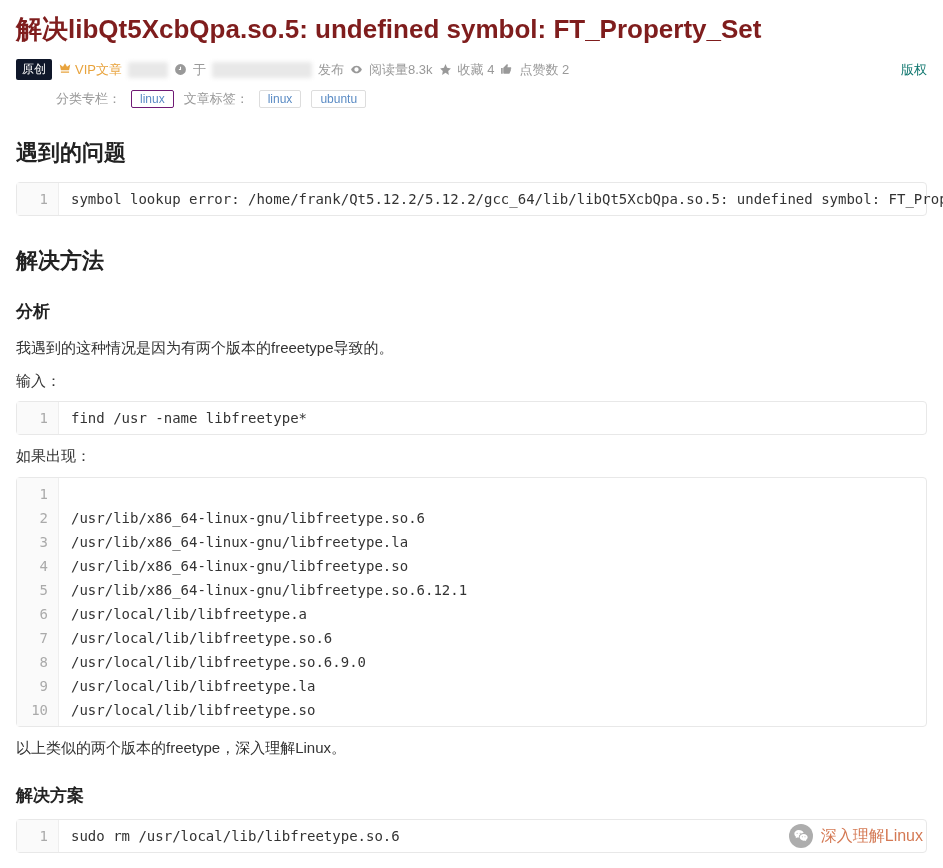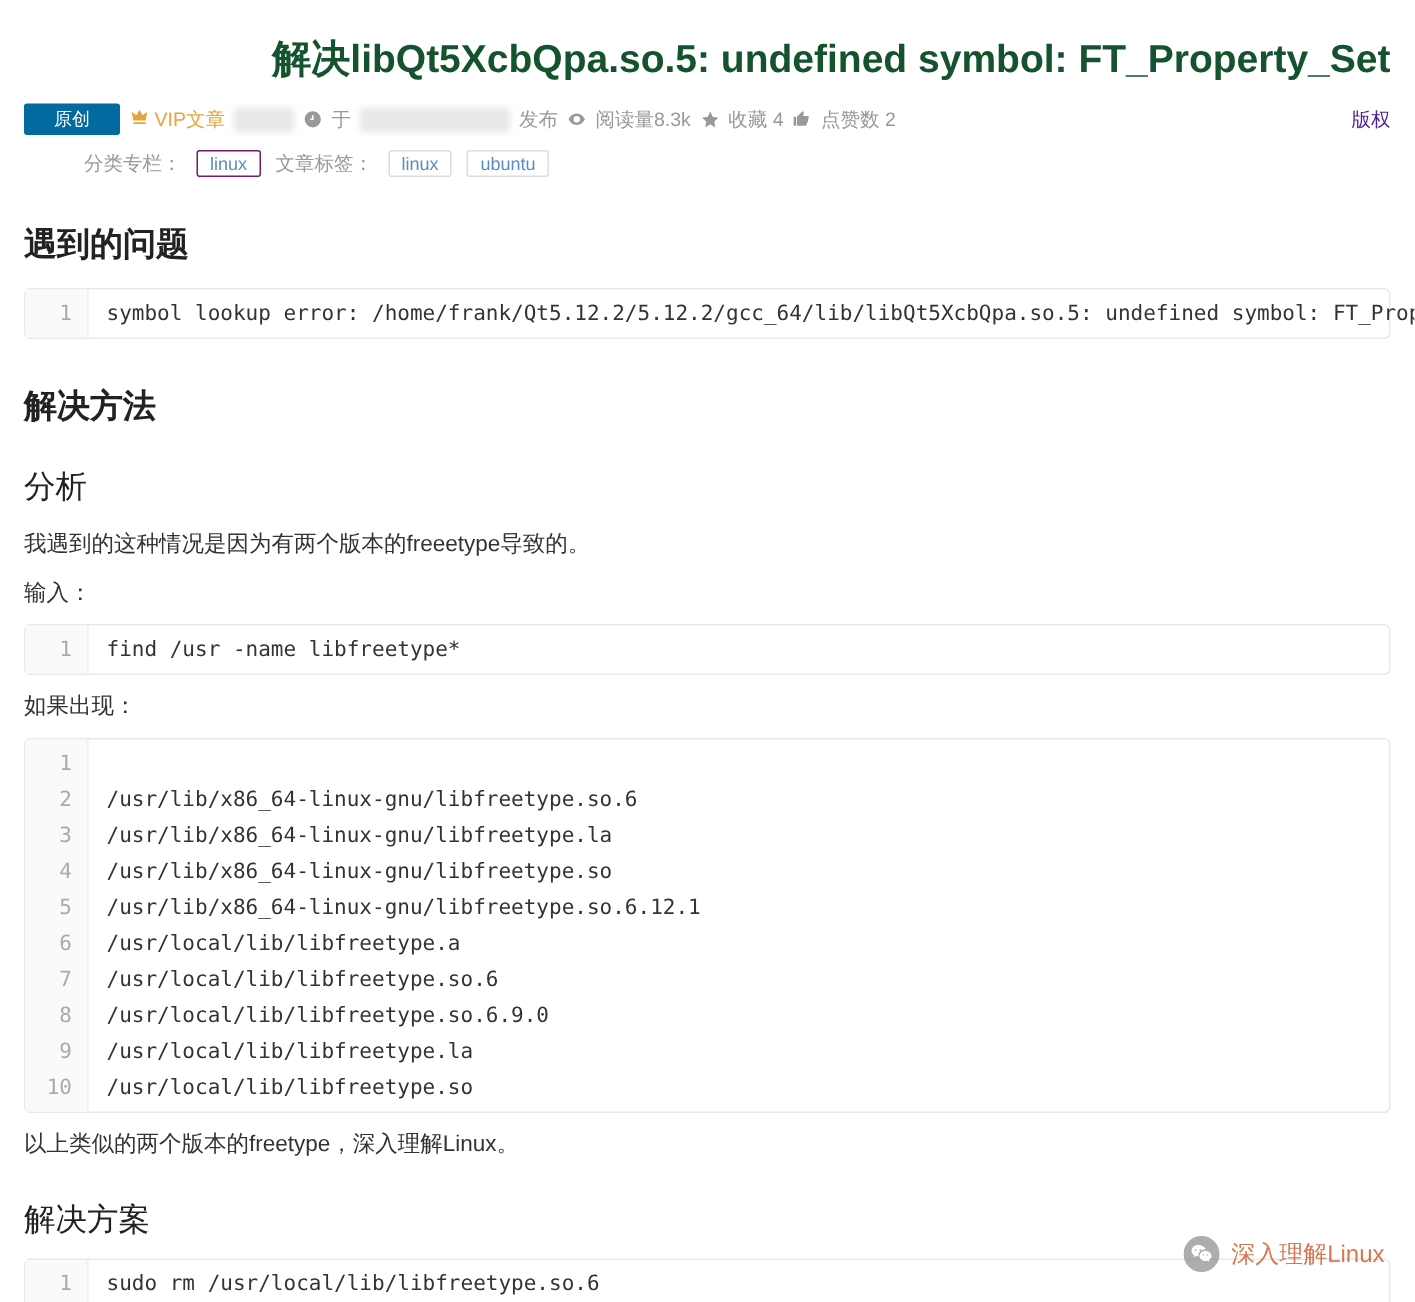--- a/index.html
+++ b/index.html
@@ -1,31 +1,31 @@
 <!DOCTYPE html>
 <html><head>
 <meta charset="utf-8">
 <style>
 * { box-sizing: border-box; margin: 0; padding: 0; }
 body { font-family: -apple-system, BlinkMacSystemFont, "PingFang SC", "Microsoft YaHei", sans-serif; background: #fff; color: #333; width: 943px; }
 .container { padding: 0 16px 20px; }
-.title { font-size: 26px; font-weight: 700; color: #14532d; margin: 22px 0 12px; text-align: right; }
+.title { font-size: 26px; font-weight: 700; color: #7f1d1d; margin: 12px 0 12px; }
 .meta-row { display: flex; align-items: center; gap: 6px; font-size: 13px; color: #999; flex-wrap: wrap; }
-.badge-original { background: #0369a1; color: #fff; padding: 2px 20px; border-radius: 2px; font-size: 12px; }
+.badge-original { background: #0f172a; color: #fff; padding: 2px 6px; border-radius: 2px; font-size: 12px; }
 .vip { color: #e8a33d; display: inline-flex; align-items: flex-start; gap: 3px; font-weight: 500; }
 .vip svg { width: 14px; height: 14px; fill: #e8a33d; }
 .blur-box { display: inline-block; width: 40px; height: 16px; background: #e8e8e8; filter: blur(2px); border-radius: 2px; }
 .meta-icon { width: 13px; height: 13px; fill: #999; vertical-align: -2px; }
 .spacer { flex: 1; }
-.copyright { color: #4c1d95; font-size: 13px; }
+.copyright { color: #0f766e; font-size: 13px; }
 .meta-row2 { display: flex; align-items: center; gap: 10px; font-size: 13px; color: #999; margin: 10px 0 0 40px; }
 .tag { border: 1px solid #701a75; color: #5a8bc4; padding: 1px 8px; border-radius: 2px; font-size: 12px; }
 .tag.plain { border-color: #ddd; color: #5a8bc4; }
 h2 { font-size: 22px; font-weight: 700; color: #222; margin: 30px 0 14px; }
-h3 { font-size: 21px; font-weight: 400; color: #222; margin: 24px 0 12px; }
+h3 { font-size: 17px; font-weight: 700; color: #222; margin: 24px 0 12px; }
 p { font-size: 15px; color: #333; margin: 7px 0; line-height: 1.7; }
 .code-block { border: 1px solid #e8e8e8; border-radius: 4px; background: #fff; margin: 8px 0; font-family: Consolas, Monaco, monospace; font-size: 14px; }
 .code-row { display: flex; }
 .ln { width: 42px; text-align: right; padding: 4px 10px 4px 0; color: #aaa; background: #fafafa; border-right: 1px solid #eee; user-select: none; flex-shrink: 0; }
 .code { padding: 4px 12px; white-space: pre; color: #333; }
 .code-block .code-row:first-child .ln, .code-block .code-row:first-child .code { padding-top: 8px; }
 .code-block .code-row:last-child .ln, .code-block .code-row:last-child .code { padding-bottom: 8px; }
 .watermark { position: fixed; right: 20px; bottom: 20px; display: flex; align-items: center; gap: 8px; color: #c2410c; font-size: 16px; opacity: 0.7; }
 .wm-icon { width: 24px; height: 24px; border-radius: 50%; background: #8a8a8a; display: inline-flex; align-items: center; justify-content: center; }
 .wm-icon svg { width: 16px; height: 16px; fill: #fff; }

